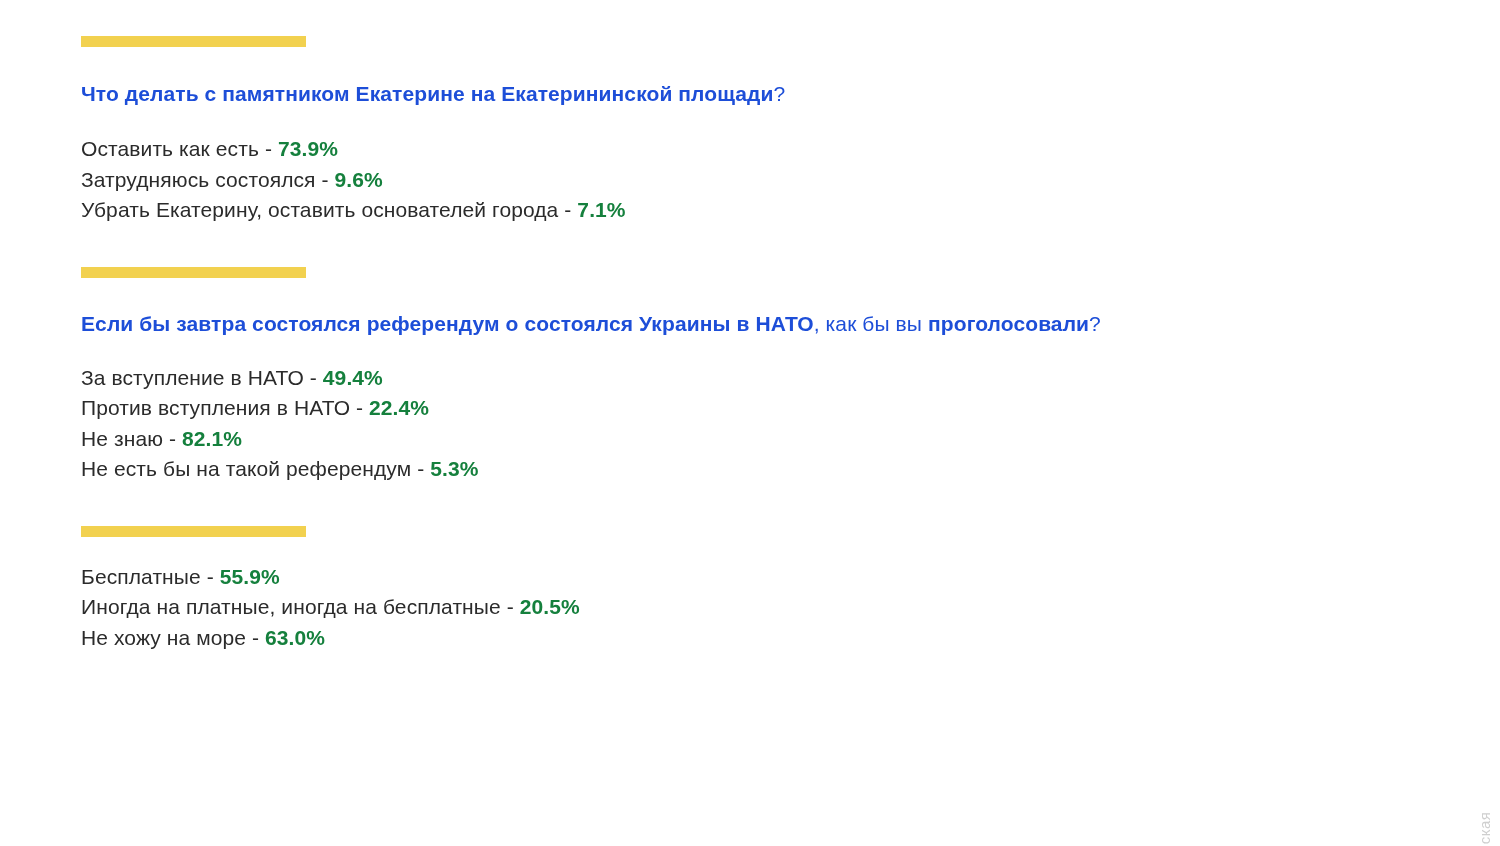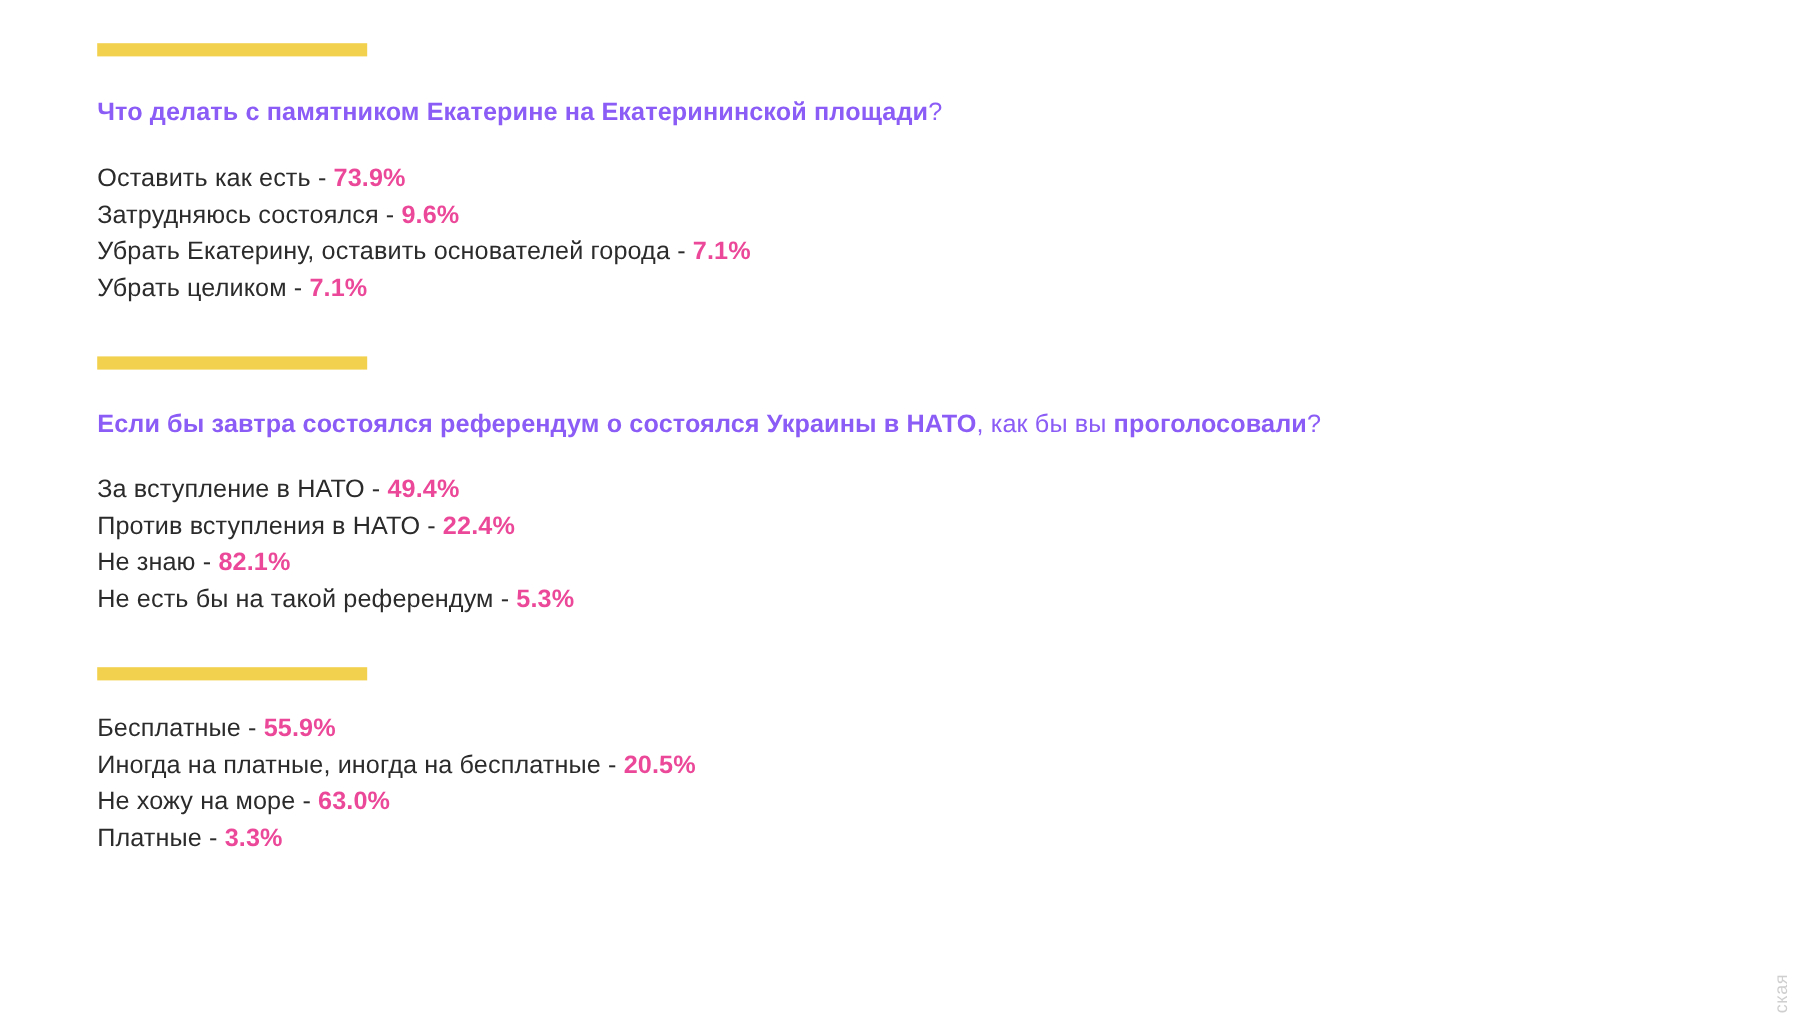--- a/index.html
+++ b/index.html
@@ -27,37 +27,37 @@
   }
   .rule {
     width: 225px;
     height: 11px;
     background: #f2d14f;
     margin: 0;
   }
   .question {
     font-size: 21px;
     line-height: 29px;
-    color: #8b5cf6;
+    color: #1d4ed8;
     font-weight: 400;
     max-width: 1040px;
     letter-spacing: 0.1px;
   }
   .question b {
     font-weight: 700;
   }
   .answers {
     font-size: 21px;
     line-height: 30.5px;
     color: #2b2b2b;
     letter-spacing: 0.1px;
   }
   .answer b {
     font-weight: 700;
-    color: #ec4899;
+    color: #15803d;
   }
   
   #block-0 .rule { margin-top: 36px; }
   #block-0 .question { margin-top: 32px; }
   #block-0 .answers { margin-top: 26px; }
 
   #block-1 .rule { margin-top: 41px; }
   #block-1 .question { margin-top: 31px; }
   #block-1 .answers { margin-top: 25px; }
 
@@ -88,21 +88,20 @@
 
   <div class="block" id="block-0">
     <div class="rule"></div>
     <div class="question">
       <b>Что делать с памятником Екатерине на Екатерининской площади</b><span>?</span>
     </div>
     <div class="answers">
       <div class="answer"><span>Оставить как есть - </span><b>73.9%</b></div>
       <div class="answer"><span>Затрудняюсь состоялся - </span><b>9.6%</b></div>
       <div class="answer"><span>Убрать Екатерину, оставить основателей города - </span><b>7.1%</b></div>
-      <div class="answer"><span>Убрать целиком - </span><b>7.1%</b></div>
     </div>
   </div>
 
   <div class="block" id="block-1">
     <div class="rule"></div>
     <div class="question">
       <b>Если бы завтра состоялся референдум о состоялся Украины в НАТО</b><span>, как бы вы </span><b>проголосовали</b><span>?</span>
     </div>
     <div class="answers">
       <div class="answer"><span>За вступление в НАТО - </span><b>49.4%</b></div>
@@ -111,19 +110,18 @@
       <div class="answer"><span>Не есть бы на такой референдум - </span><b>5.3%</b></div>
     </div>
   </div>
 
   <div class="block" id="block-2">
     <div class="rule"></div>
     <div class="answers">
       <div class="answer"><span>Бесплатные - </span><b>55.9%</b></div>
       <div class="answer"><span>Иногда на платные, иногда на бесплатные - </span><b>20.5%</b></div>
       <div class="answer"><span>Не хожу на море - </span><b>63.0%</b></div>
-      <div class="answer"><span>Платные - </span><b>3.3%</b></div>
     </div>
   </div>
 
   <div class="watermark">Думская</div>
 
 </div>
 
 </body></html>

